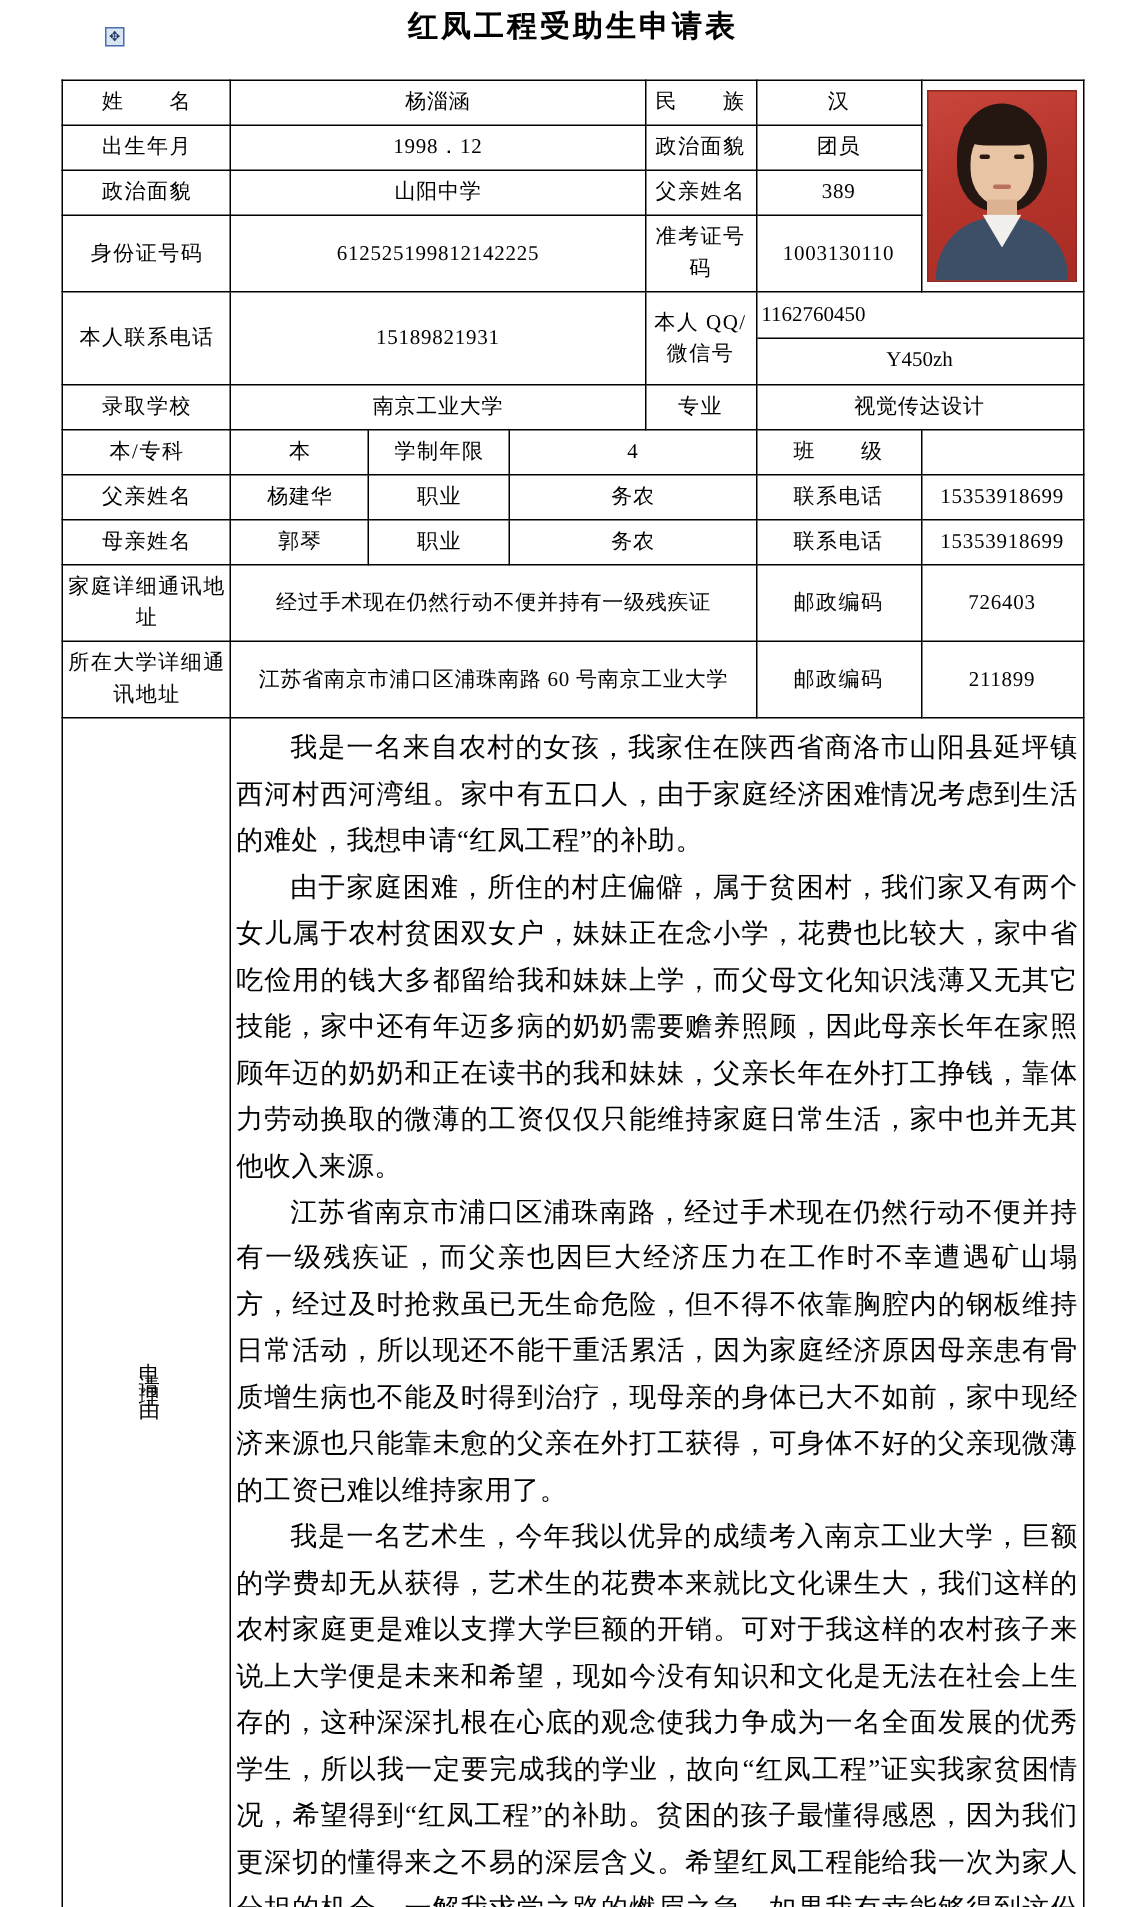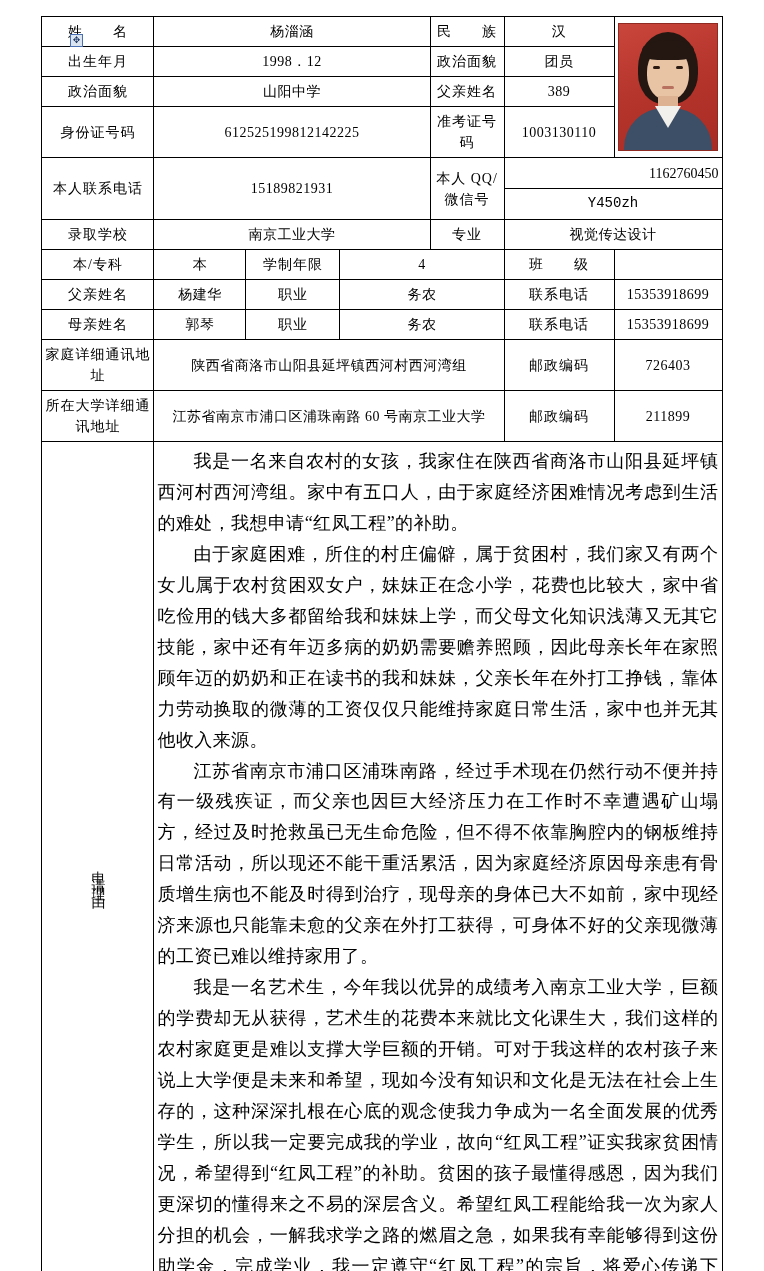--- a/index.html
+++ b/index.html
@@ -183,20 +183,21 @@
   .addr-left { text-align: left; padding-left: 8px; }
   .two-line-cell { line-height: 1.5; }
 </style>
 </head>
 <body>
 
 <div class="page">
 
   <div class="move-handle">✥</div>
 
+  <div class="doc-title">红凤工程受助生申请表</div>
 
   <table class="main">
     <colgroup>
       <col style="width:112px">
       <col style="width:92px">
       <col style="width:94px">
       <col style="width:90px">
       <col style="width:74px">
       <col style="width:110px">
       <col style="width:108px">
@@ -245,24 +246,24 @@
       </tr>
 
       <tr style="height:62px">
         <td class="label two-line-cell">本人联系电话</td>
         <td class="val" colspan="3">15189821931</td>
         <td class="label two-line-cell">本人 QQ/微信号</td>
         <td colspan="2" style="padding:0">
           <table style="width:100%;border-collapse:collapse">
             <tbody>
                 <tr>
-              <td style="border:none;border-bottom:1px solid #000;text-align:right;font-size:14px;padding:4px 3px;font-family:'Liberation Serif',serif">1162760450</td>
+              <td style="border:none;border-bottom:1px solid #000;text-align:left;font-size:14px;padding:4px 3px;font-family:'Liberation Serif',serif">1162760450</td>
             </tr>
             <tr>
-              <td style="border:none;text-align:center;font-size:14px;padding:4px 3px;font-family:Liberation Mono, monospace">Y450zh</td>
+              <td style="border:none;text-align:center;font-size:14px;padding:4px 3px;font-family:Liberation Serif, serif">Y450zh</td>
             </tr>
           </tbody>
             </table>
         </td>
       </tr>
 
       <tr>
         <td class="label">录取学校</td>
         <td class="val" colspan="3">南京工业大学</td>
         <td class="label">专业</td>
@@ -291,21 +292,21 @@
         <td class="label">母亲姓名</td>
         <td class="val">郭琴</td>
         <td class="label">职业</td>
         <td class="val" colspan="2">务农</td>
         <td class="label">联系电话</td>
         <td class="val">15353918699</td>
       </tr>
 
       <tr style="height:48px">
         <td class="label two-line-cell">家庭详细通讯地址</td>
-        <td class="val addr-left" colspan="4" style="text-align:center">陕西省商洛市山阳县延坪镇西河村西河湾组</td>
+        <td class="val addr-left" colspan="4" style="text-align:center">经过手术现在仍然行动不便并持有一级残疾证</td>
         <td class="label">邮政编码</td>
         <td class="val">726403</td>
       </tr>
 
       <tr style="height:48px">
         <td class="label two-line-cell">所在大学详细通讯地址</td>
         <td class="val addr-left" colspan="4">江苏省南京市浦口区浦珠南路 60 号南京工业大学</td>
         <td class="label">邮政编码</td>
         <td class="val">211899</td>
       </tr>

